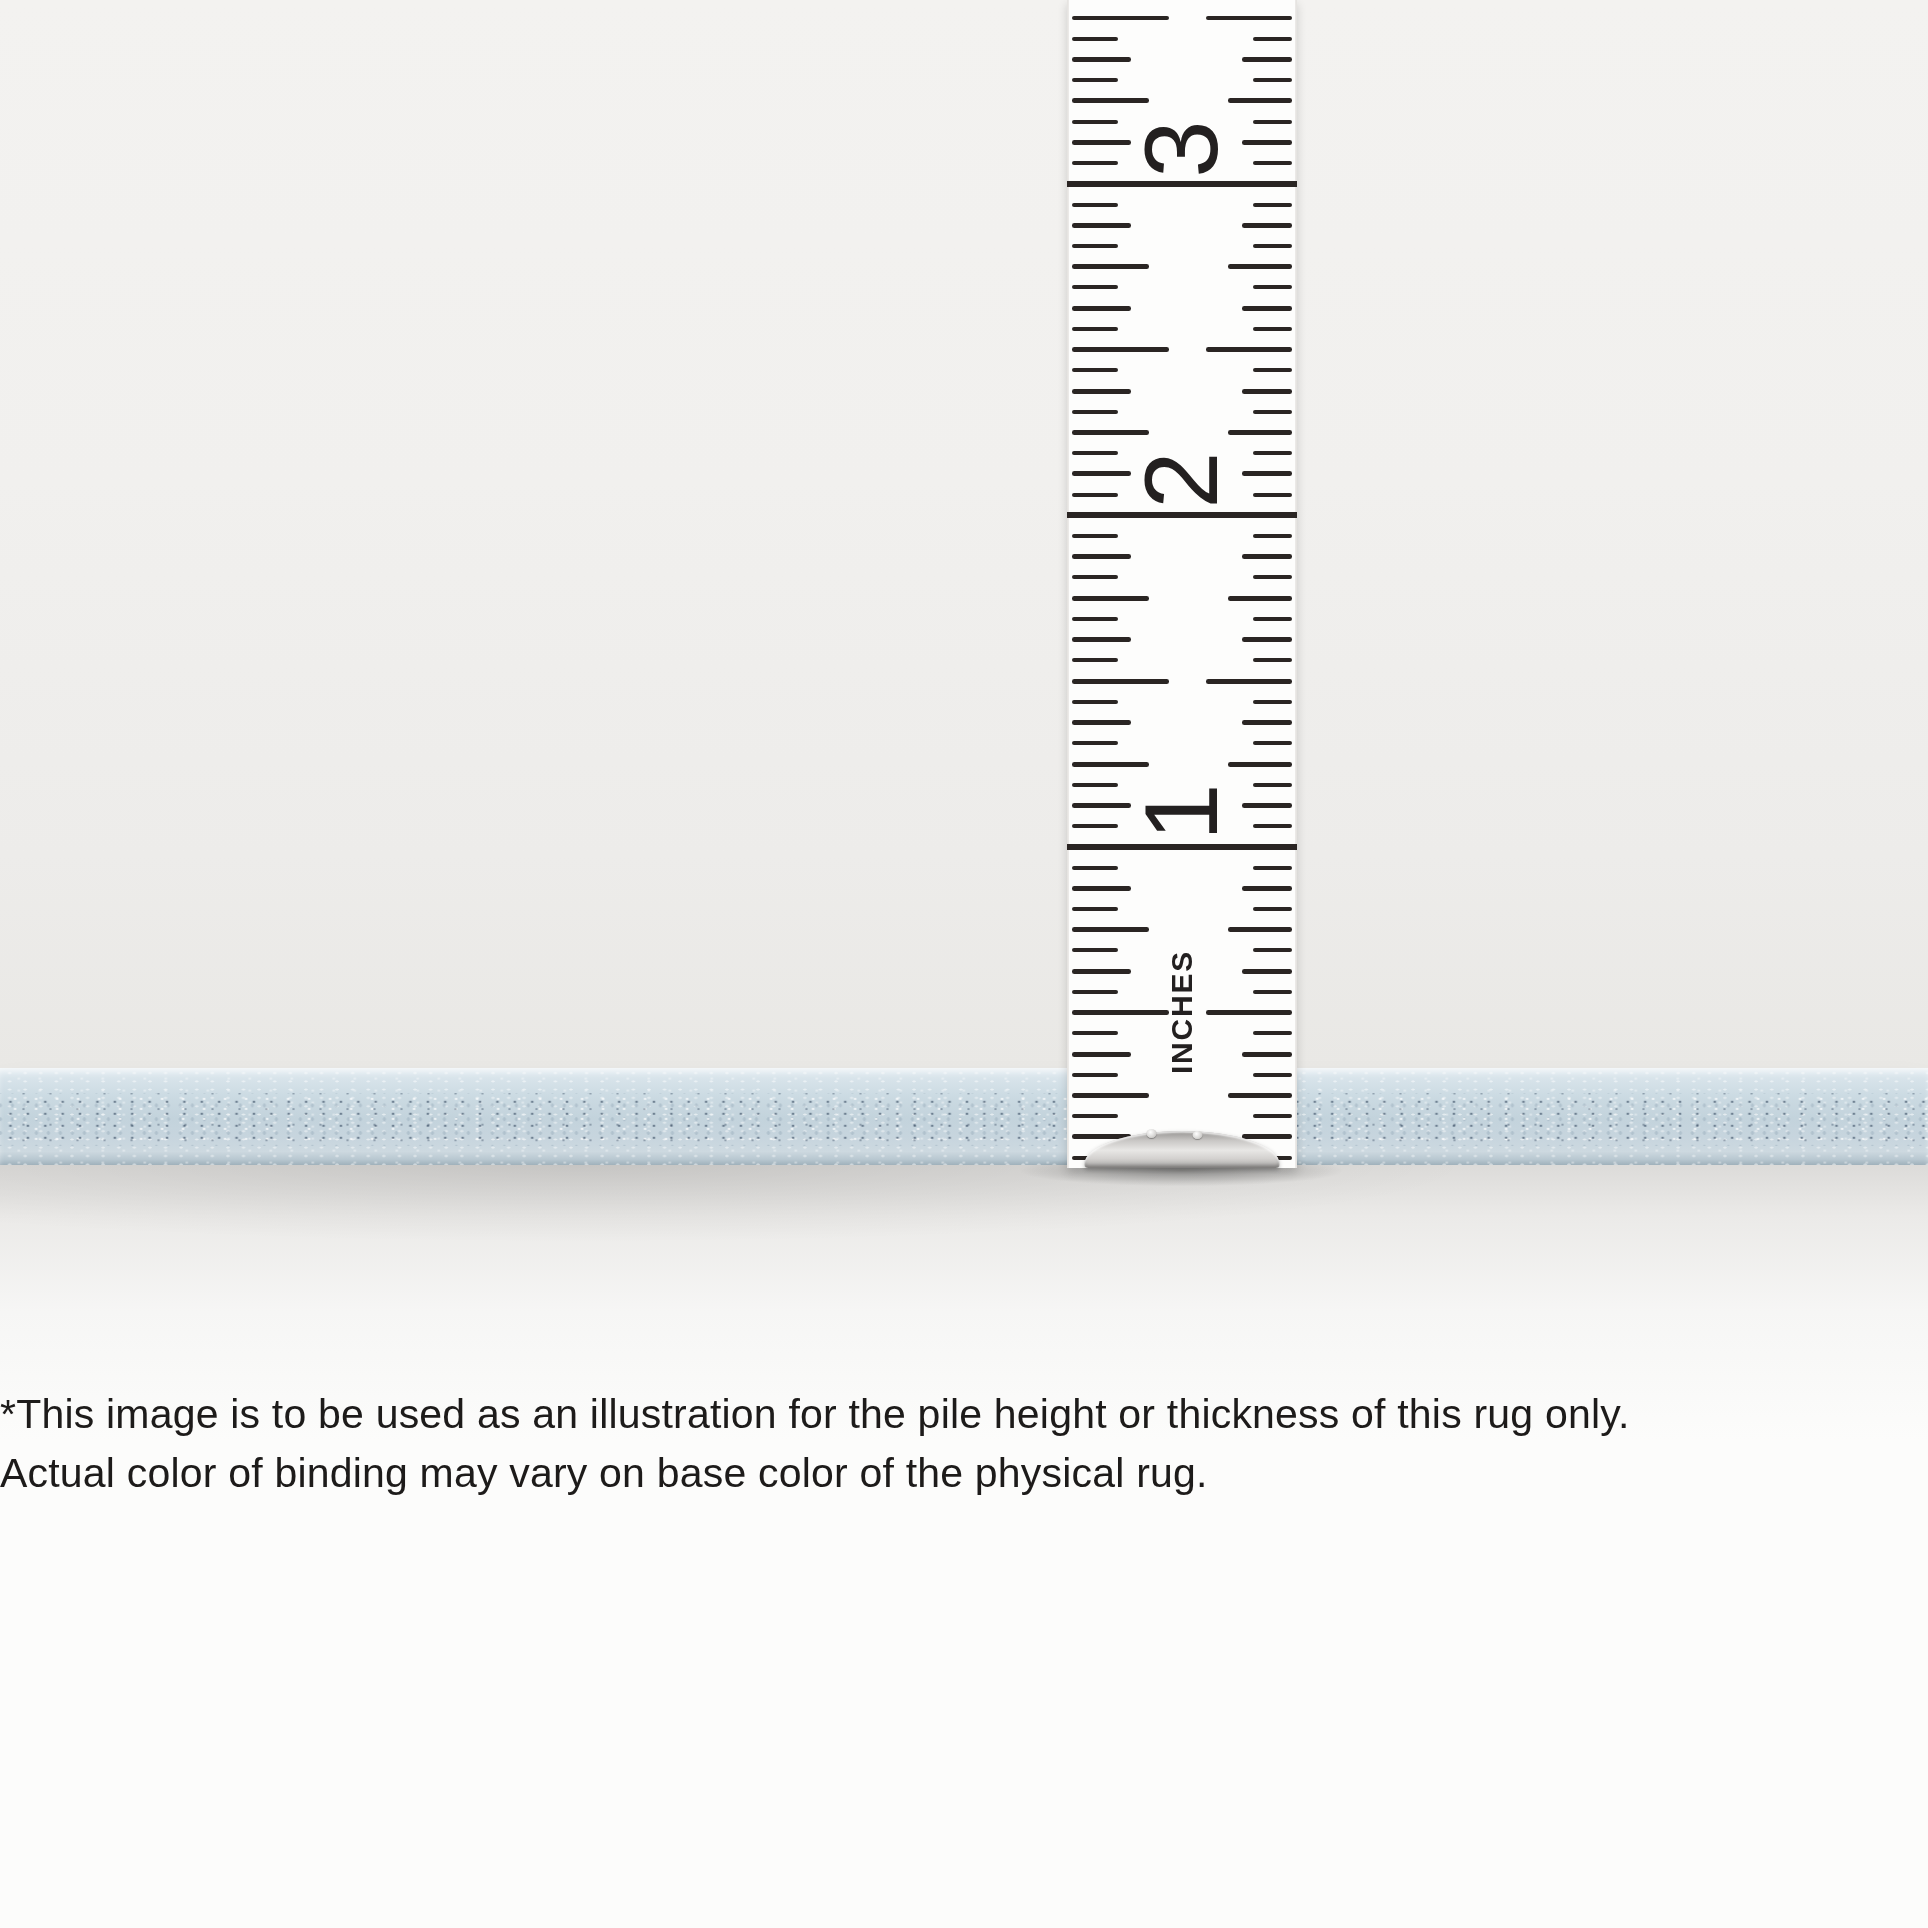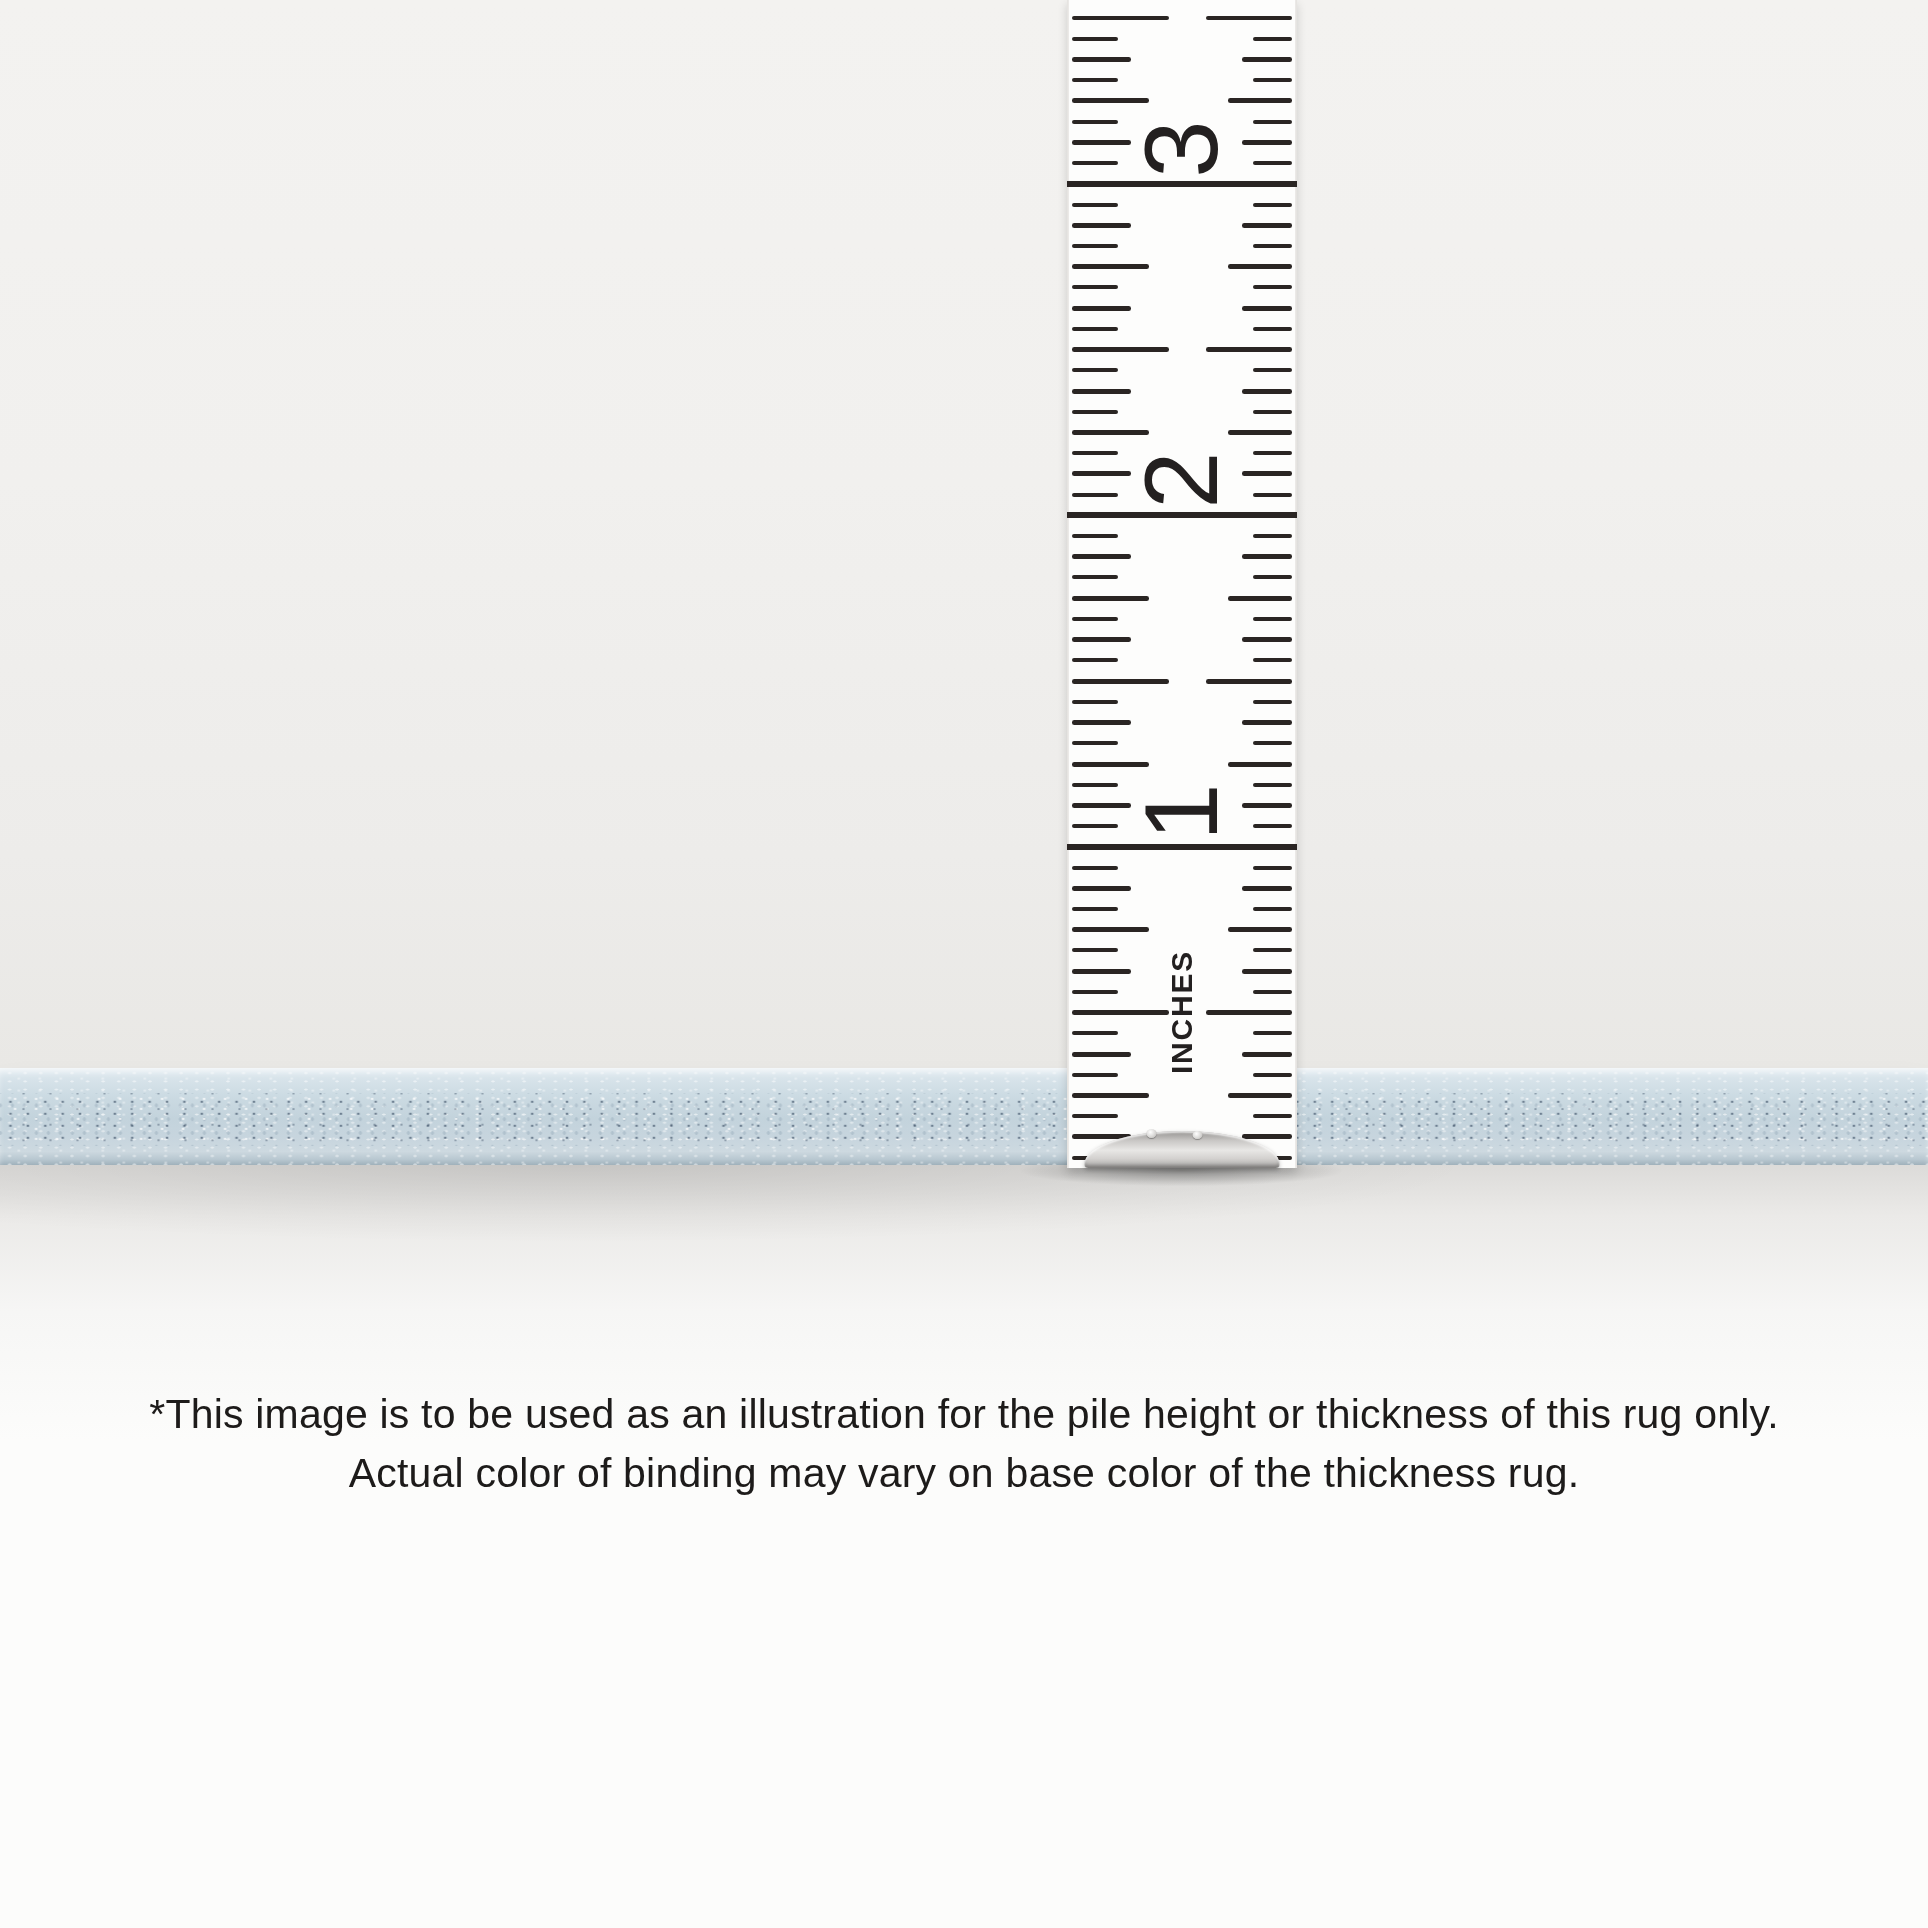--- a/index.html
+++ b/index.html
@@ -107,21 +107,20 @@
     content:"";position:absolute;width:10px;height:8.3px;border-radius:50%;
     background:radial-gradient(circle at 40% 35%, #ffffff 0%, #d9d8d6 55%, #b5b3b1 100%);
     box-shadow:0 0.9px 0.9px rgba(0,0,0,0.3);
   }
   .clip::before{left:62px;top:-1.8px;}
   .clip::after{left:108px;top:0px;}
 
   
   .caption{
     position:absolute;left:0;top:1385px;width:100%;
-    text-align:center;
     font-size:41px;line-height:59px;font-weight:500;
     color:var(--caption,#1d1b1a);
     letter-spacing:0.2px;
   }
 </style>
 </head>
 <body>
 
 <div class="scene">
   <div class="wall"></div>
@@ -249,16 +248,16 @@
         <div class="tick t-r r-sixteenth" style="top: 1156px;"></div>
       </div>
     <div class="unit-box">
       <span class="unit">INCHES</span>
     </div>
     <div class="clip"></div>
   </div>
 
   <div class="caption">
     <div>*This image is to be used as an illustration for the pile height or thickness of this rug only.</div>
-    <div>Actual color of binding may vary on base color of the thickness rug.</div>
+    <div>Actual color of binding may vary on base color of the physical rug.</div>
   </div>
 </div>
 
 
 </body></html>

